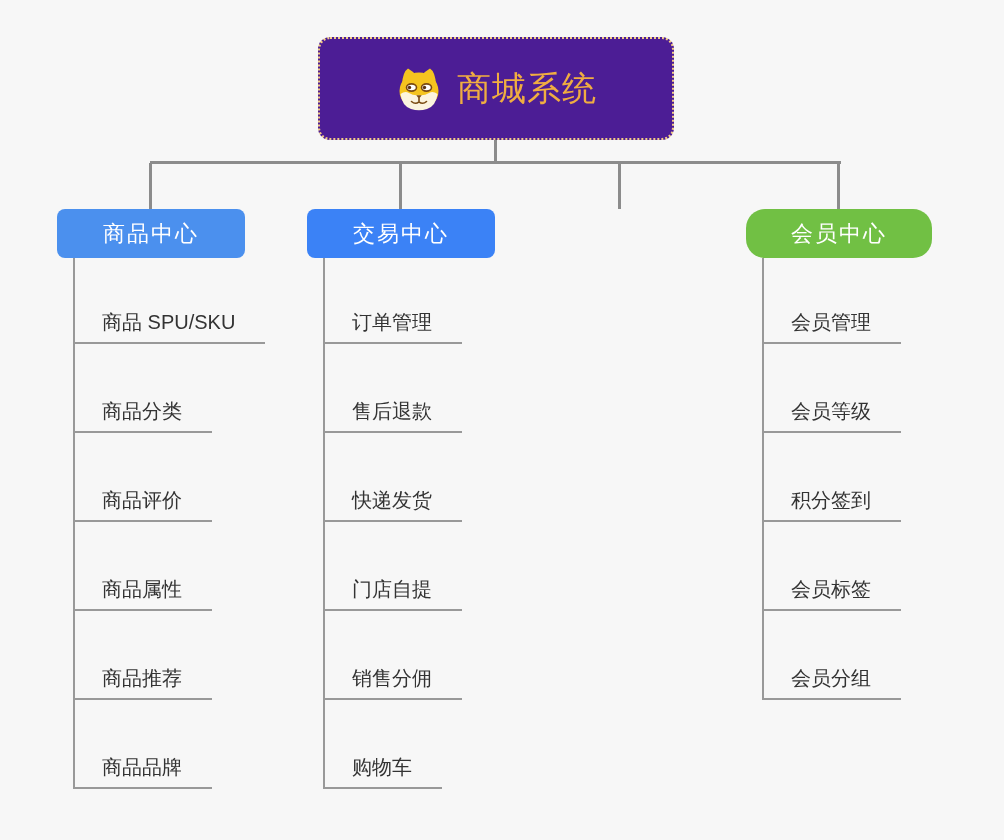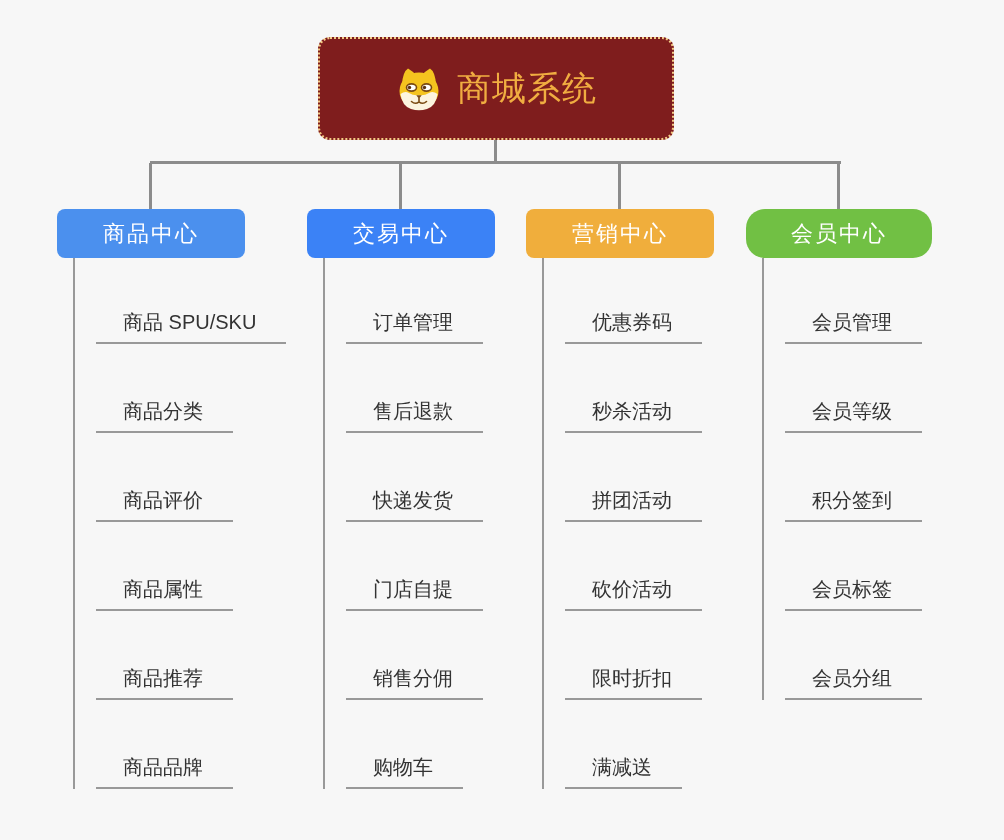--- a/index.html
+++ b/index.html
@@ -6,21 +6,21 @@
   body{
     width:1004px;height:840px;position:relative;overflow:hidden;
     background:#f7f7f7;
     font-family:"Liberation Sans","DejaVu Sans",sans-serif;
   }
   .canvas{position:absolute;inset:0;}
 
   
   .root-node{
     position:absolute;left:318px;top:37px;width:356px;height:103px;
-    background:#7f1d1d;border:2px dotted #f4cc86;border-radius:12px;
+    background:#4c1d95;border:2px dotted #f4cc86;border-radius:12px;
     box-sizing:border-box;
     display:flex;align-items:center;justify-content:center;gap:14px;
   }
   .root-title{font-size:34px;letter-spacing:1px;}
   .root-icon{width:48px;height:46px;flex:0 0 auto;}
 
   
   .line{position:absolute;background:#8c8c8c;}
   .stem{left:494px;top:140px;width:3px;height:23px;}
   .hline{left:150px;top:161px;width:691px;height:3px;}
@@ -46,21 +46,21 @@
     border-left:2px solid #999999;
   }
   .leaf-item{
     height:89px;display:flex;align-items:flex-end;
   }
   .leaf-item:first-child{height:86px;}
   .leaf-label{
     display:inline-block;white-space:nowrap;
     padding:0 30px 6px 27px;
     border-bottom:2px solid #999999;
-    font-size:20px;color:#333333;margin-left:21px;
+    font-size:20px;color:#333333;
   }
 </style>
 </head>
 <body>
 
 <div class="canvas">
 
   <div class="root-node" style="border-color: rgb(244, 204, 134);">
     <svg class="root-icon" viewBox="0 0 48 46" xmlns="http://www.w3.org/2000/svg">
       <path d="M7,19 Q7.5,6 13,2.5 Q19,6 22,10 L14,18 Z" fill="#F5C41F"></path>
@@ -125,43 +125,20 @@
         </div>
       <div class="leaf-item">
           <span class="leaf-label">销售分佣</span>
         </div>
       <div class="leaf-item">
           <span class="leaf-label">购物车</span>
         </div>
     </div>
   </div>
 
-  <div class="branch branch-2">
-    <div class="branch-box" style="background-color: rgb(240, 174, 60);">营销中心</div>
-    <div class="branch-list">
-      <div class="leaf-item">
-          <span class="leaf-label">优惠券码</span>
-        </div>
-      <div class="leaf-item">
-          <span class="leaf-label">秒杀活动</span>
-        </div>
-      <div class="leaf-item">
-          <span class="leaf-label">拼团活动</span>
-        </div>
-      <div class="leaf-item">
-          <span class="leaf-label">砍价活动</span>
-        </div>
-      <div class="leaf-item">
-          <span class="leaf-label">限时折扣</span>
-        </div>
-      <div class="leaf-item">
-          <span class="leaf-label">满减送</span>
-        </div>
-    </div>
-  </div>
 
   <div class="branch branch-3">
     <div class="branch-box" style="background-color: rgb(113, 192, 68); border-radius: 19px;">会员中心</div>
     <div class="branch-list">
       <div class="leaf-item">
           <span class="leaf-label">会员管理</span>
         </div>
       <div class="leaf-item">
           <span class="leaf-label">会员等级</span>
         </div>

